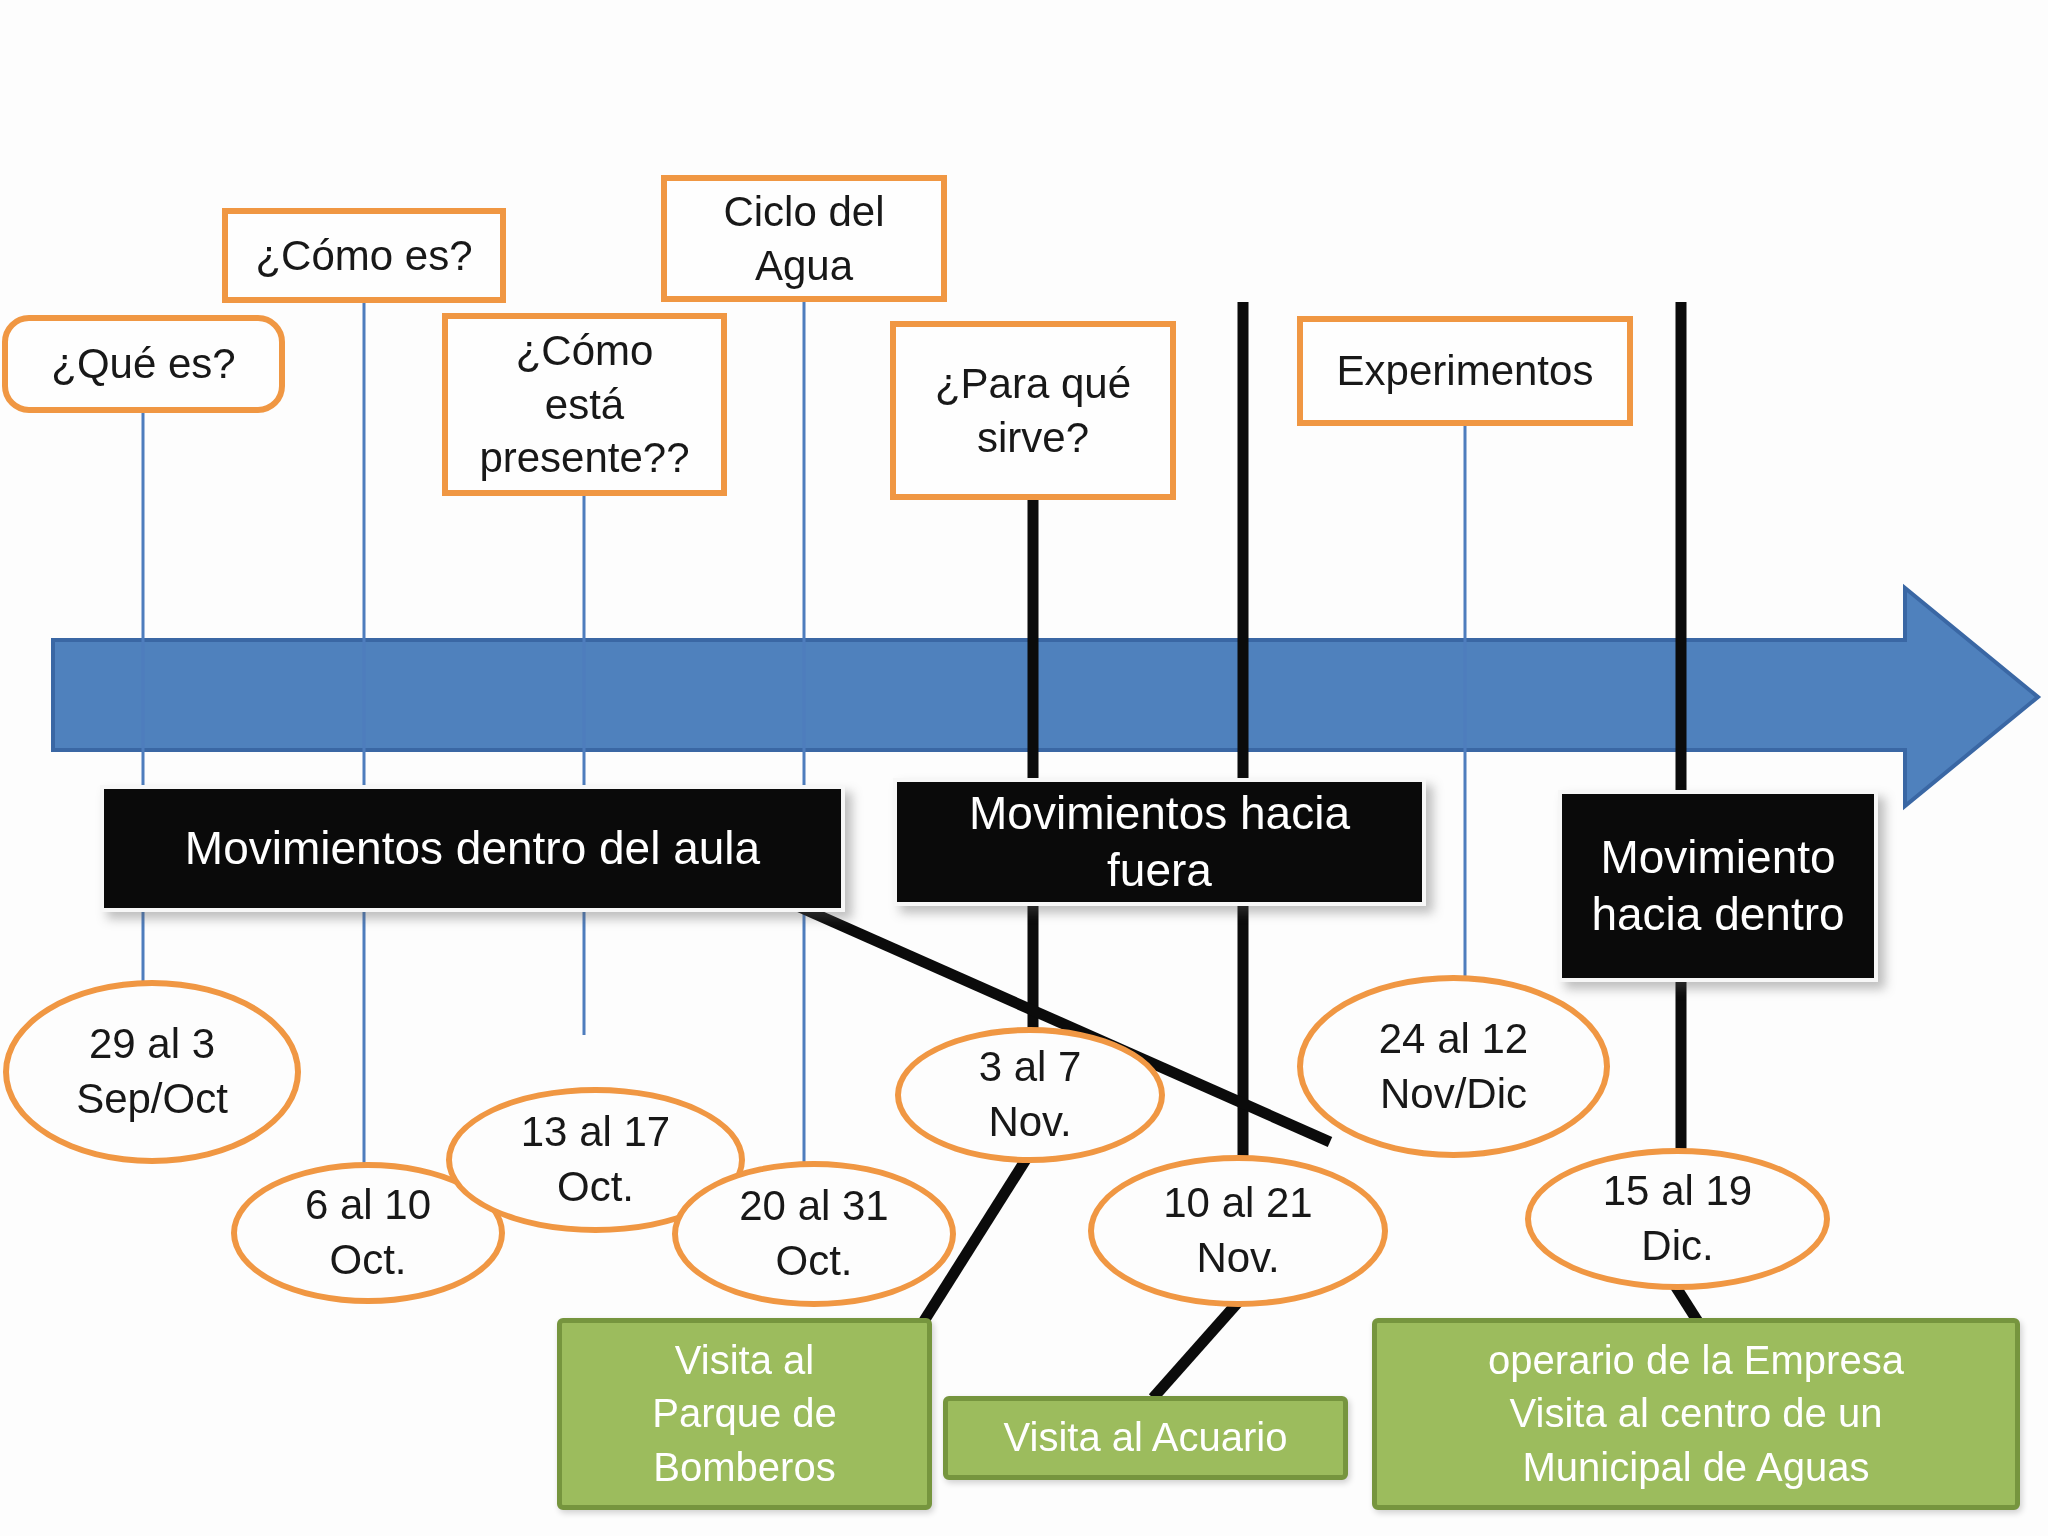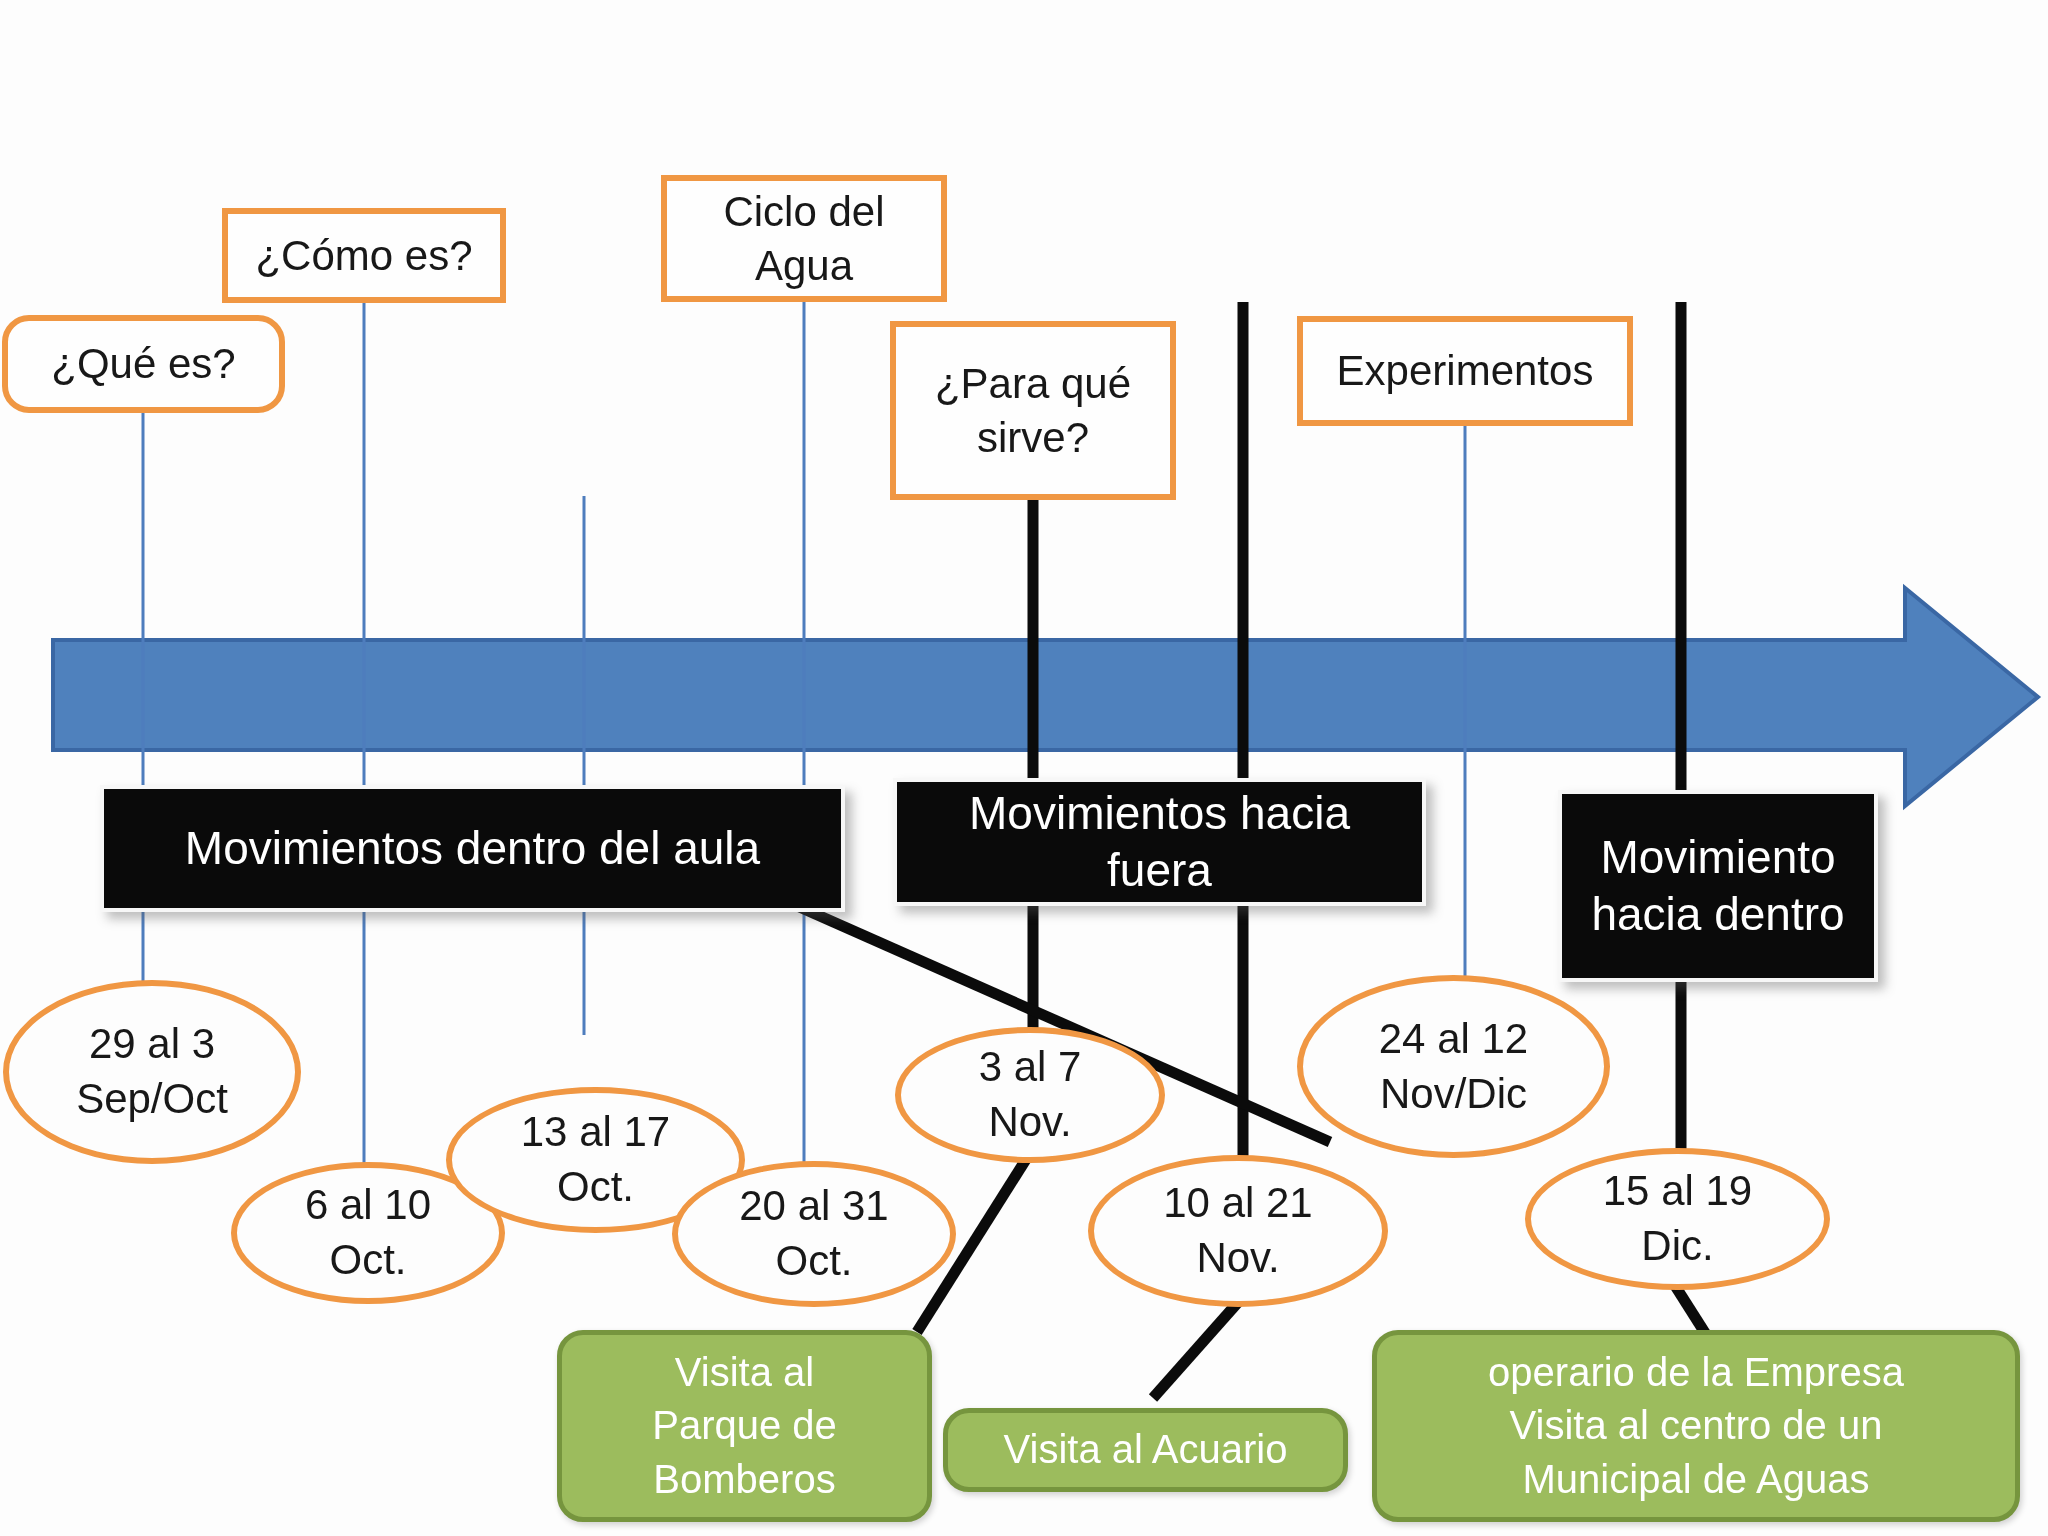--- a/index.html
+++ b/index.html
@@ -17,24 +17,23 @@
   .ellipse{
     background:#fdfdfd;border:6px solid #f09743;border-radius:50%;
     font-size:42px;color:#181818;line-height:1.30;
   }
   .mov{
     background:#0a0a0a;border:4px solid #f7f7f7;color:#ffffff;
     font-size:46px;line-height:1.24;
     box-shadow:7px 7px 10px rgba(90,90,90,.38);
   }
   .visit{
-    background:#9cbc5d;border:5px solid #76953e;border-radius:26px;
+    background:#9cbc5d;border:5px solid #76953e;border-radius:6px;
     color:#ffffff;font-size:40px;line-height:1.34;
     box-shadow:2px 3px 6px rgba(0,0,0,.18);
-    margin-top:12px;
   }
   svg{position:absolute;left:0;top:0;}
 </style>
 </head>
 <body>
 
 <div id="slide">
 
   <svg width="2048" height="1536" viewBox="0 0 2048 1536">
 
@@ -53,20 +52,25 @@
     <line x1="1030" y1="1153" x2="917" y2="1332" stroke="#0B0B0B" stroke-width="11"></line>
     <line x1="1240" y1="1300" x2="1153" y2="1398" stroke="#0B0B0B" stroke-width="11"></line>
     <line x1="1660" y1="1262" x2="1707" y2="1336" stroke="#0B0B0B" stroke-width="11"></line>
   </svg>
 
   <div class="abs box topic" style="left:2px;top:315px;width:283px;height:98px;border-radius:27px;">
     <div>¿Qué es?</div>
   </div>
   <div class="abs box topic" style="left:222px;top:208px;width:284px;height:95px;">
     <div>¿Cómo es?</div>
+  </div>
+  <div class="abs box topic" style="left:442px;top:313px;width:285px;height:183px;">
+    <div>¿Cómo</div>
+    <div>está</div>
+    <div>presente??</div>
   </div>
   <div class="abs box topic" style="left:661px;top:175px;width:286px;height:127px;">
     <div>Ciclo del</div>
     <div>Agua</div>
   </div>
   <div class="abs box topic" style="left:890px;top:321px;width:286px;height:179px;">
     <div>¿Para qué</div>
     <div>sirve?</div>
   </div>
   <div class="abs box topic" style="left:1297px;top:316px;width:336px;height:110px;">

